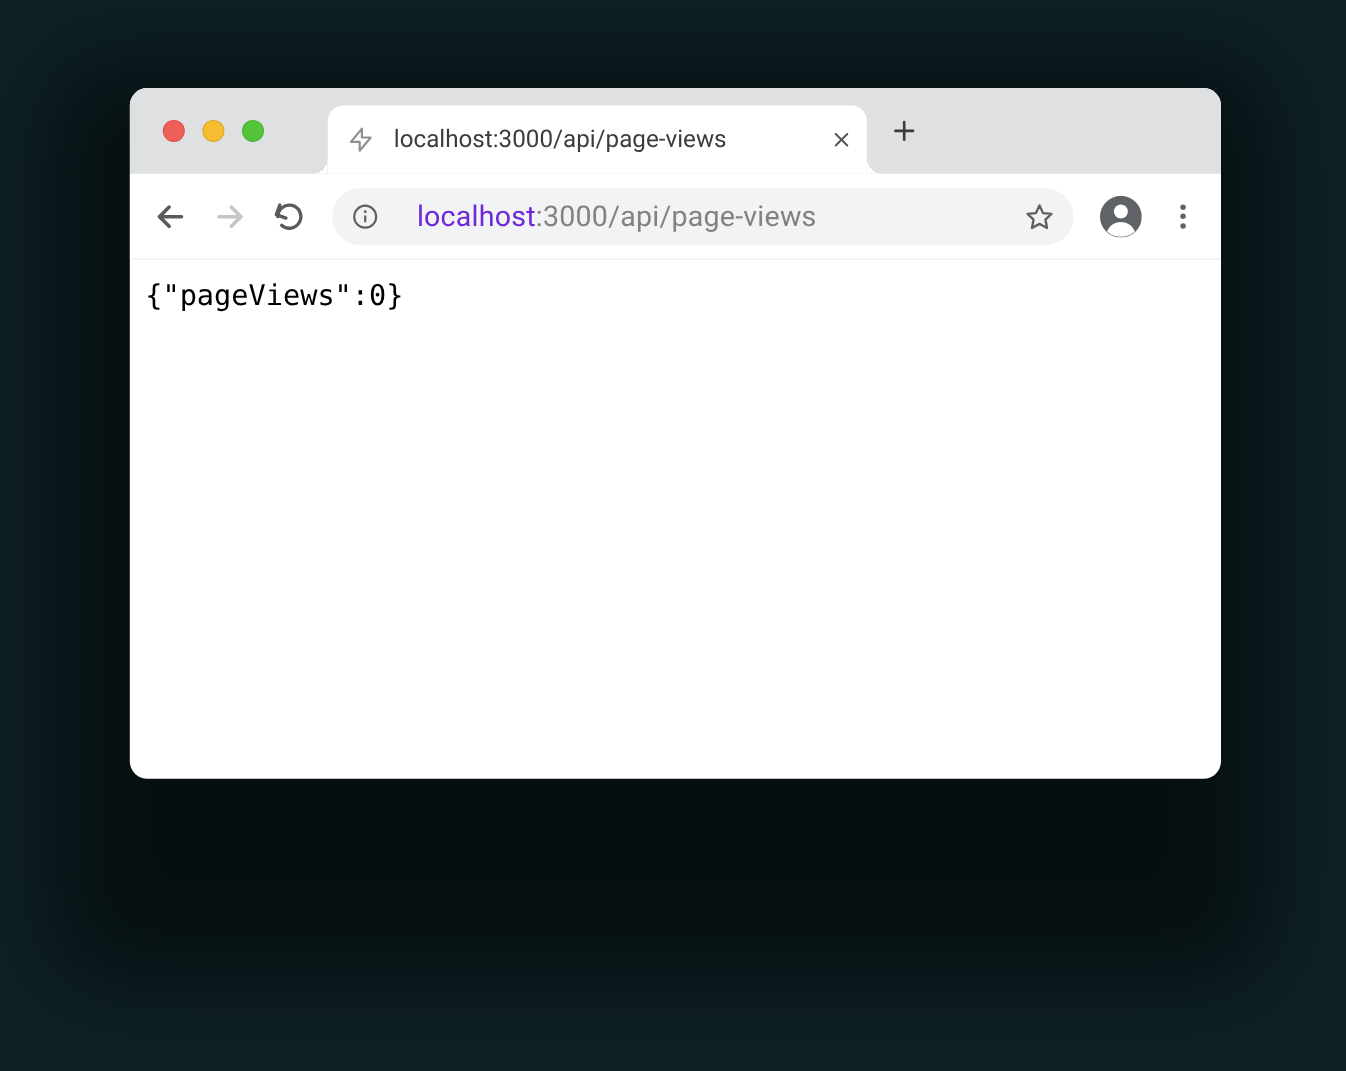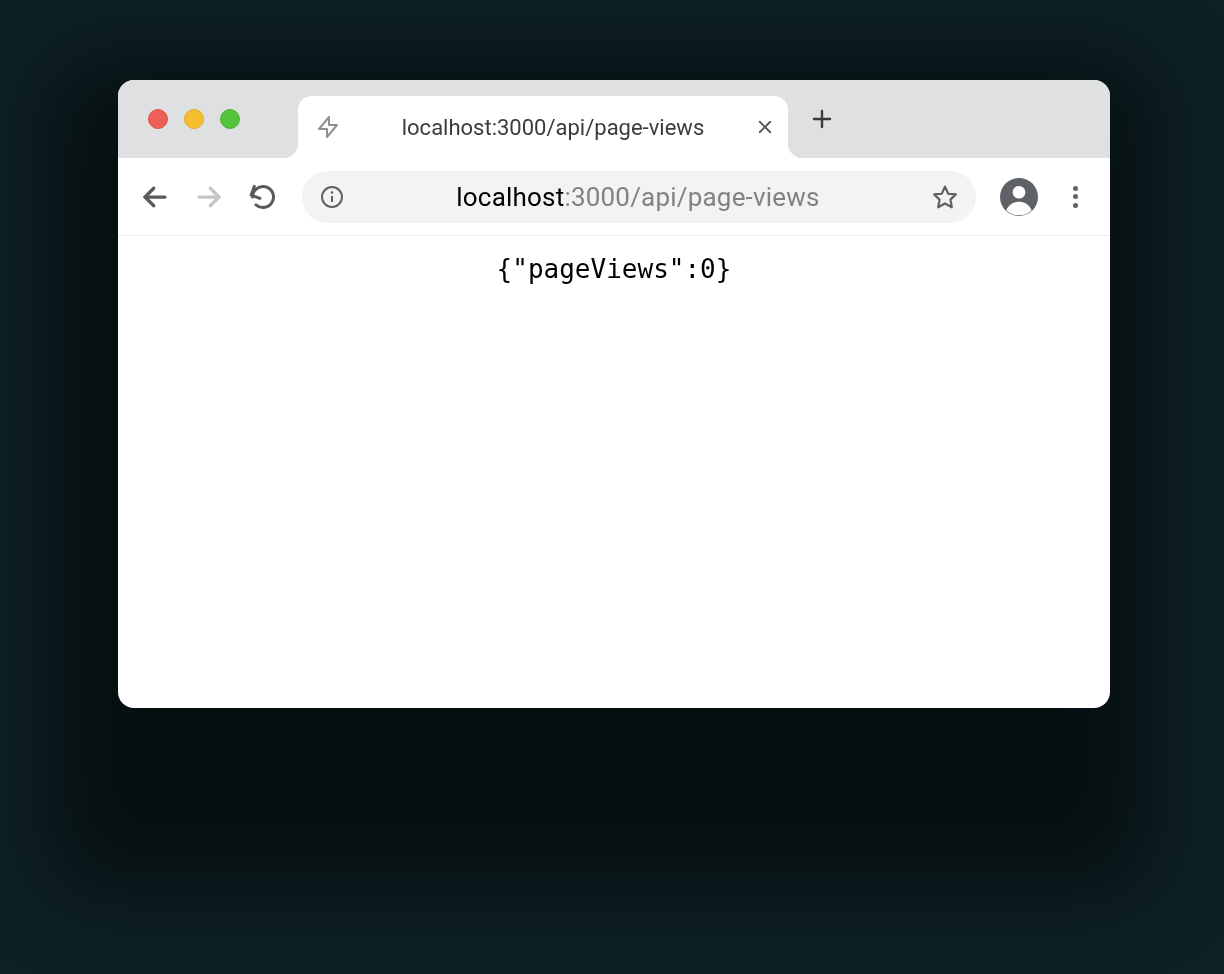--- a/index.html
+++ b/index.html
@@ -22,21 +22,20 @@
     opacity: 0.55;
     border-radius: 28px;
   }
   .browser {
     position: absolute;
     left: 118px; top: 80px;
     width: 992px; height: 628px;
     background: #fff;
     border-radius: 16px;
     overflow: hidden;
-    text-align: center;
   }
   
   .tabstrip {
     height: 78px;
     background: #dee0e2;
     display: flex;
     align-items: center;
     position: relative;
   }
   .traffic {
@@ -133,21 +132,21 @@
   }
   .url {
     flex: 1;
     font-size: 26px;
     color: #828282;
     white-space: nowrap;
     overflow: hidden;
     text-overflow: ellipsis;
     letter-spacing: 0.2px;
   }
-  .url .host { color: #000000; }
+  .url .host { color: #6d28d9; margin-left: 19px; }
   .star-icon {
     width: 26px; height: 26px;
     color: #606060;
     flex-shrink:0;
     cursor:pointer;
   }
   .avatar {
     width: 38px; height: 38px;
     color: #5f6368;
     cursor: pointer;

